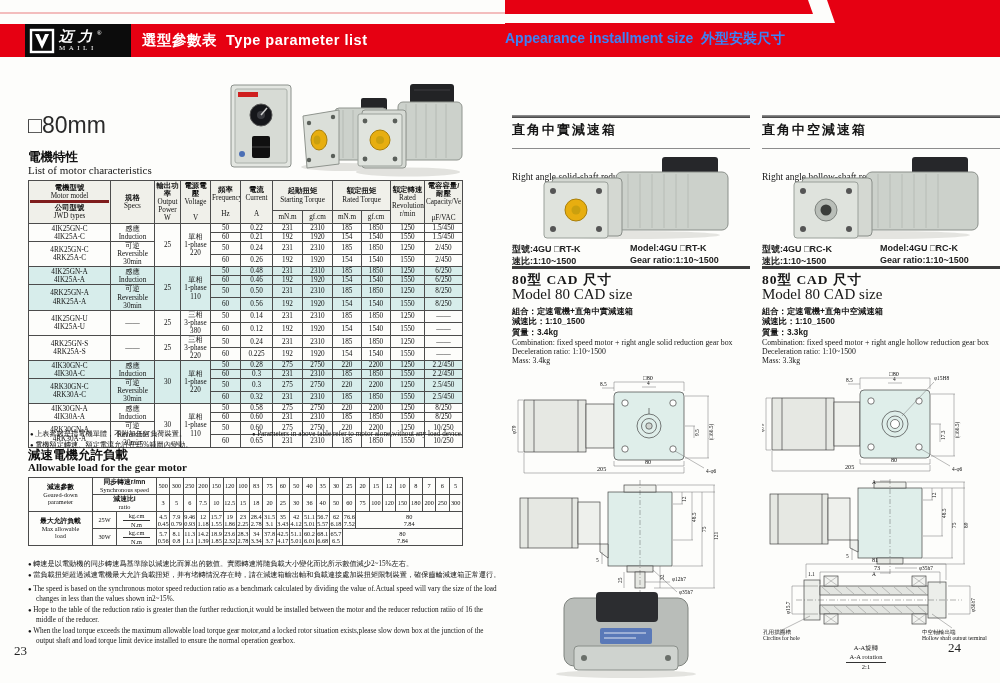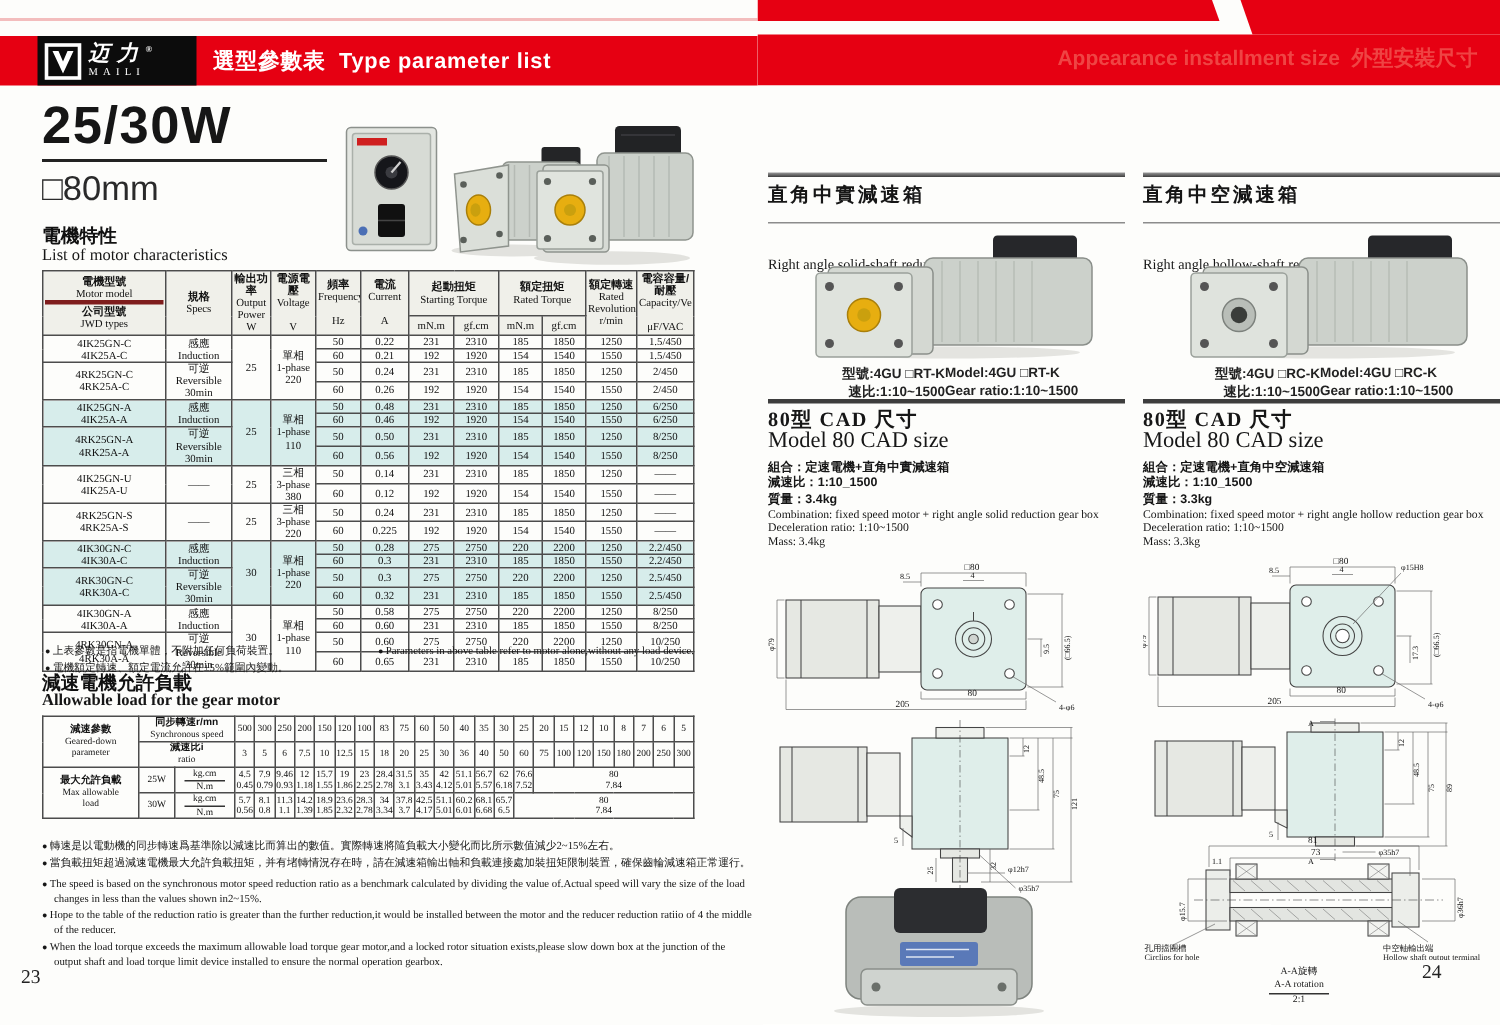--- a/index.html
+++ b/index.html
@@ -9,21 +9,21 @@
   .sans{font-family:"Liberation Sans",sans-serif;}
   
   .hdr-red-left{left:0;top:24px;width:505px;height:33px;background:#e60012;}
   .pinkline{left:0;top:12px;width:505px;height:2px;background:#f3bdbd;}
   .logo-block{left:25px;top:24px;width:106px;height:33px;background:#0c0c0c;display:flex;align-items:center;padding:0 4px;box-sizing:border-box;gap:4px;}
   .logo-txt{color:#fff;line-height:1;}
   .logo-zh{font-weight:bold;font-style:italic;font-size:14px;letter-spacing:5px;white-space:nowrap;}
   .logo-reg{font-size:6px;vertical-align:super;font-style:normal;letter-spacing:0;}
   .logo-en{font-size:7px;letter-spacing:3.5px;margin-top:1px;}
   .hdr-title-left{left:142px;top:31px;color:#fff;font-weight:bold;font-size:14.5px;letter-spacing:.5px;}
-  .hdr-title-right{left:505px;top:30px;width:480px;text-align:right;color:#ef4444;font-weight:bold;font-size:14px;}
+  .hdr-title-right{left:505px;top:30px;width:480px;color:#3b82f6;font-weight:bold;font-size:14px;}
   
   .h-power{left:28px;top:64px;font-size:35px;font-weight:bold;font-family:"Liberation Sans",sans-serif;letter-spacing:1px;width:190px;border-bottom:2px solid #222;padding-bottom:2px;}
   .h-frame{left:28px;top:112px;font-size:23px;font-family:"Liberation Sans",sans-serif;color:#2a2a2a;}
   .sec-zh{font-family:"Liberation Sans",sans-serif;font-weight:bold;font-size:12.5px;color:#111;}
   .sec-en{font-size:11px;}
   
   #motor-table{border-collapse:collapse;width:434px;table-layout:fixed;font-size:7.2px;line-height:1.12;text-align:center;color:#111;}
   #motor-table th,#motor-table td{border:1px solid #4c4c4c;padding:0 1px;overflow:hidden;font-weight:normal;}
   #motor-table thead th{background:#f0f0ea;}
   #motor-table thead tr:first-child{height:30px;}
@@ -47,21 +47,21 @@
   .fnote{font-size:7.2px;line-height:1.38;width:475px;}
   .fnote div{padding-left:8px;text-indent:-8px;margin-bottom:1px;}
   .fnote div::before{content:"● ";font-size:6px;}
   .pageno{font-size:13px;color:#222;}
   
   .bar3{height:3px;background:linear-gradient(#9a9a9a,#3d3d3d);}
   .bar2{height:2.5px;background:#3d3d3d;}
   .rp-title-zh{font-family:"Liberation Sans",sans-serif;font-weight:bold;font-size:13px;letter-spacing:2px;}
   .rp-title-en{font-size:9.5px;margin-top:36px;}
   .rule1{height:1px;background:#8c8c8c;}
-  .mdl{font-family:"Liberation Sans",sans-serif;font-weight:bold;font-size:9px;color:#222;display:flex;text-align:right;}
+  .mdl{font-family:"Liberation Sans",sans-serif;font-weight:bold;font-size:9px;color:#222;display:flex;}
   .mdl span:first-child{width:118px;}
   .cad-zh{font-family:Liberation Serif, serif;font-weight:bold;font-size:13.5px;letter-spacing:1px;}
   .cad-en{font-size:15px;}
   .combo-zh{font-family:"Liberation Sans",sans-serif;font-weight:bold;font-size:8.3px;line-height:1.25;}
   .combo-en{font-size:7.8px;line-height:1.18;}
   svg text{font-family:"Liberation Serif",serif;fill:#111;}
   .dim{font-size:6.2px;}
   .dims{font-size:5.4px;}
   .lbl{font-size:5.6px;}
   .caption{font-size:6.5px;text-align:center;line-height:1.35;}
@@ -89,21 +89,20 @@
   </div>
   <svg class="abs" style="left:505px;top:0;" width="495" height="57">
     <polygon points="0,0 303,0 308,14 0,14" fill="#e60012"></polygon>
     <polygon points="322,0 495,0 495,23 330,23" fill="#e60012"></polygon>
     <rect x="0" y="23" width="495" height="34" fill="#e60012"></rect>
   </svg>
   <div class="abs hdr-title-right sans">
     <span>Appearance installment size</span>&nbsp;&nbsp;<span>外型安裝尺寸</span>
   </div>
 
-  <div class="abs h-power">25/30W</div>
   <div class="abs h-frame">□80mm</div>
 
   <svg class="abs" style="left:230px;top:84px;" width="62" height="84">
     <rect x="1" y="1" width="60" height="82" rx="3" fill="#e3e6e1" stroke="#8c918c"></rect>
     <rect x="5" y="5" width="52" height="74" rx="2" fill="#d7dbd5" stroke="#aab0aa"></rect>
     <rect x="8" y="8" width="20" height="5" fill="#cf1f1f"></rect>
     <circle cx="31" cy="31" r="11" fill="#15161a" stroke="#555"></circle>
     <circle cx="31" cy="31" r="4" fill="#3a3b40"></circle>
     <line x1="31" y1="31" x2="37" y2="24" stroke="#cfcfcf" stroke-width="1.5"></line>
     <rect x="22" y="52" width="18" height="22" rx="2" fill="#101010"></rect>
@@ -658,21 +657,21 @@
             <span class="b">7.84</span>
           </td>
         </tr>
       </tbody>
     </table>
 
   <div class="abs fnote" style="left:28px;top:560px;">
     <div>轉速是以電動機的同步轉速爲基準除以減速比而算出的數值。實際轉速將隨負載大小變化而比所示數值減少2~15%左右。</div>
     <div>當負載扭矩超過減速電機最大允許負載扭矩，并有堵轉情況存在時，請在減速箱輸出軸和負載連接處加裝扭矩限制裝置，確保齒輪減速箱正常運行。</div>
     <div style="margin-top:4px;">The speed is based on the synchronous motor speed reduction ratio as a benchmark calculated by dividing the value of.Actual speed will vary the size of the load changes in less than the values shown in2~15%.</div>
-    <div>Hope to the table of the reduction ratio is greater than the further reduction,it would be installed between the motor and the reducer reduction ratiio of 4 the middle of the reducer.</div>
+    <div>Hope to the table of the reduction ratio is greater than the further reduction,it would be installed between the motor and the reducer reduction ratiio of 16 the middle of the reducer.</div>
     <div>When the load torque exceeds the maximum allowable load torque gear motor,and a locked rotor situation exists,please slow down box at the junction of the output shaft and load torque limit device installed to ensure the normal operation gearbox.</div>
   </div>
 
   <div class="abs pageno" style="left:14px;top:643px;">23</div>
 
   <div class="abs bar3" style="left:512px;top:115px;width:238px;"></div>
   <div class="abs rp-title-zh" style="left:512px;top:121px;">直角中實減速箱</div>
   <div class="abs rp-title-en" style="left:512px;top:136px;">Right angle solid-shaft reduction gear box</div>
   <div class="abs rule1" style="left:512px;top:148px;width:238px;"></div>
   <svg class="abs" style="left:512px;top:152px;" width="238" height="88">

